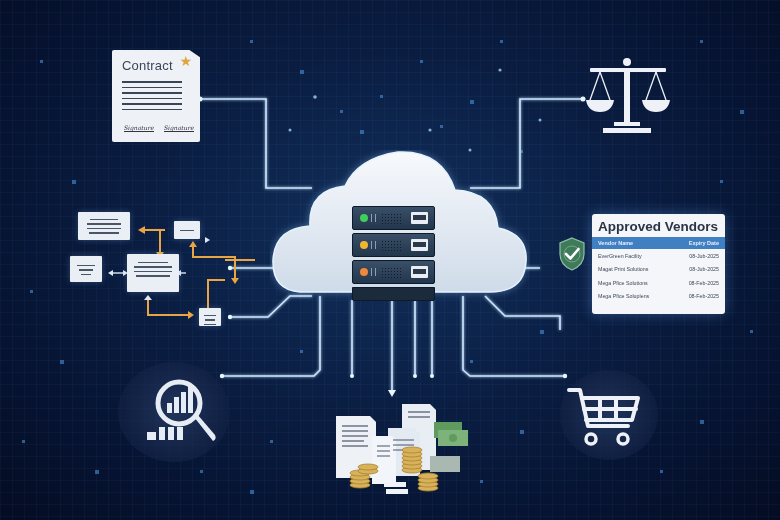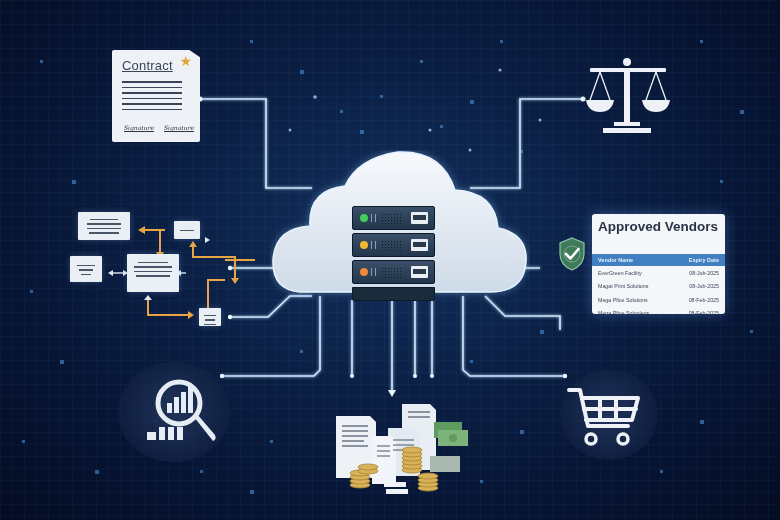--- a/index.html
+++ b/index.html
@@ -19,31 +19,31 @@
   }
   .doc-card {
     position: absolute; background: #eef2f7; border-radius: 2px;
     box-shadow: 0 0 12px rgba(120,180,255,0.35);
   }
   .contract {
     left: 112px; top: 50px; width: 88px; height: 92px;
     clip-path: polygon(0 0, 88% 0, 100% 8%, 100% 100%, 0 100%);
     padding: 8px 10px;
   }
-  .contract .title { font-size: 13px; color: #3a4558; letter-spacing: 0.2px; text-decoration: underline; }
+  .contract .title { font-size: 13px; color: #3a4558; letter-spacing: 0.2px; }
   .contract .star { position: absolute; right: 8px; top: 3px; color: #e0a53c; font-size: 14px; }
   .contract .line { height: 1.5px; background: #3a4558; margin: 4px 0 0 0; width: 60px; }
   .contract .sig { position: absolute; bottom: 10px; font-family: "DejaVu Serif", serif; font-style: italic; font-size: 6px; color: #334; border-bottom: 1px solid #334; }
   .scales { position: absolute; left: 578px; top: 56px; }
   .vendors {
     position: absolute; left: 592px; top: 214px; width: 133px; height: 100px;
     background: #f4f6f9; border-radius: 3px; box-shadow: 0 0 14px rgba(120,180,255,0.35);
     overflow: hidden;
   }
-  .vendors .vtitle { font-size: 13.5px; font-weight: bold; color: #2a3446; padding: 5px 6px 20px; white-space: nowrap; }
+  .vendors .vtitle { font-size: 13.5px; font-weight: bold; color: #2a3446; padding: 5px 6px 3px; white-space: nowrap; }
   .vendors .vhead { display: flex; justify-content: space-between; background: #3f7fc2; color: #e6f0fb; font-size: 5.5px; font-weight: bold; padding: 3px 6px; }
   .vendors .vrow { display: flex; justify-content: space-between; font-size: 5.3px; color: #3c4657; padding: 3.5px 6px 4px; }
   .shield { position: absolute; left: 557px; top: 236px; }
   .circle-bg {
     position: absolute; border-radius: 50%;
     background: radial-gradient(circle, rgba(40,60,100,0.75) 0%, rgba(20,35,70,0.6) 70%, rgba(10,20,45,0) 100%);
   }
   .cloud-wrap { position: absolute; left: 270px; top: 150px; }
   .server { position: absolute; left: 352px; top: 206px; width: 83px; }
   .srv-unit {

